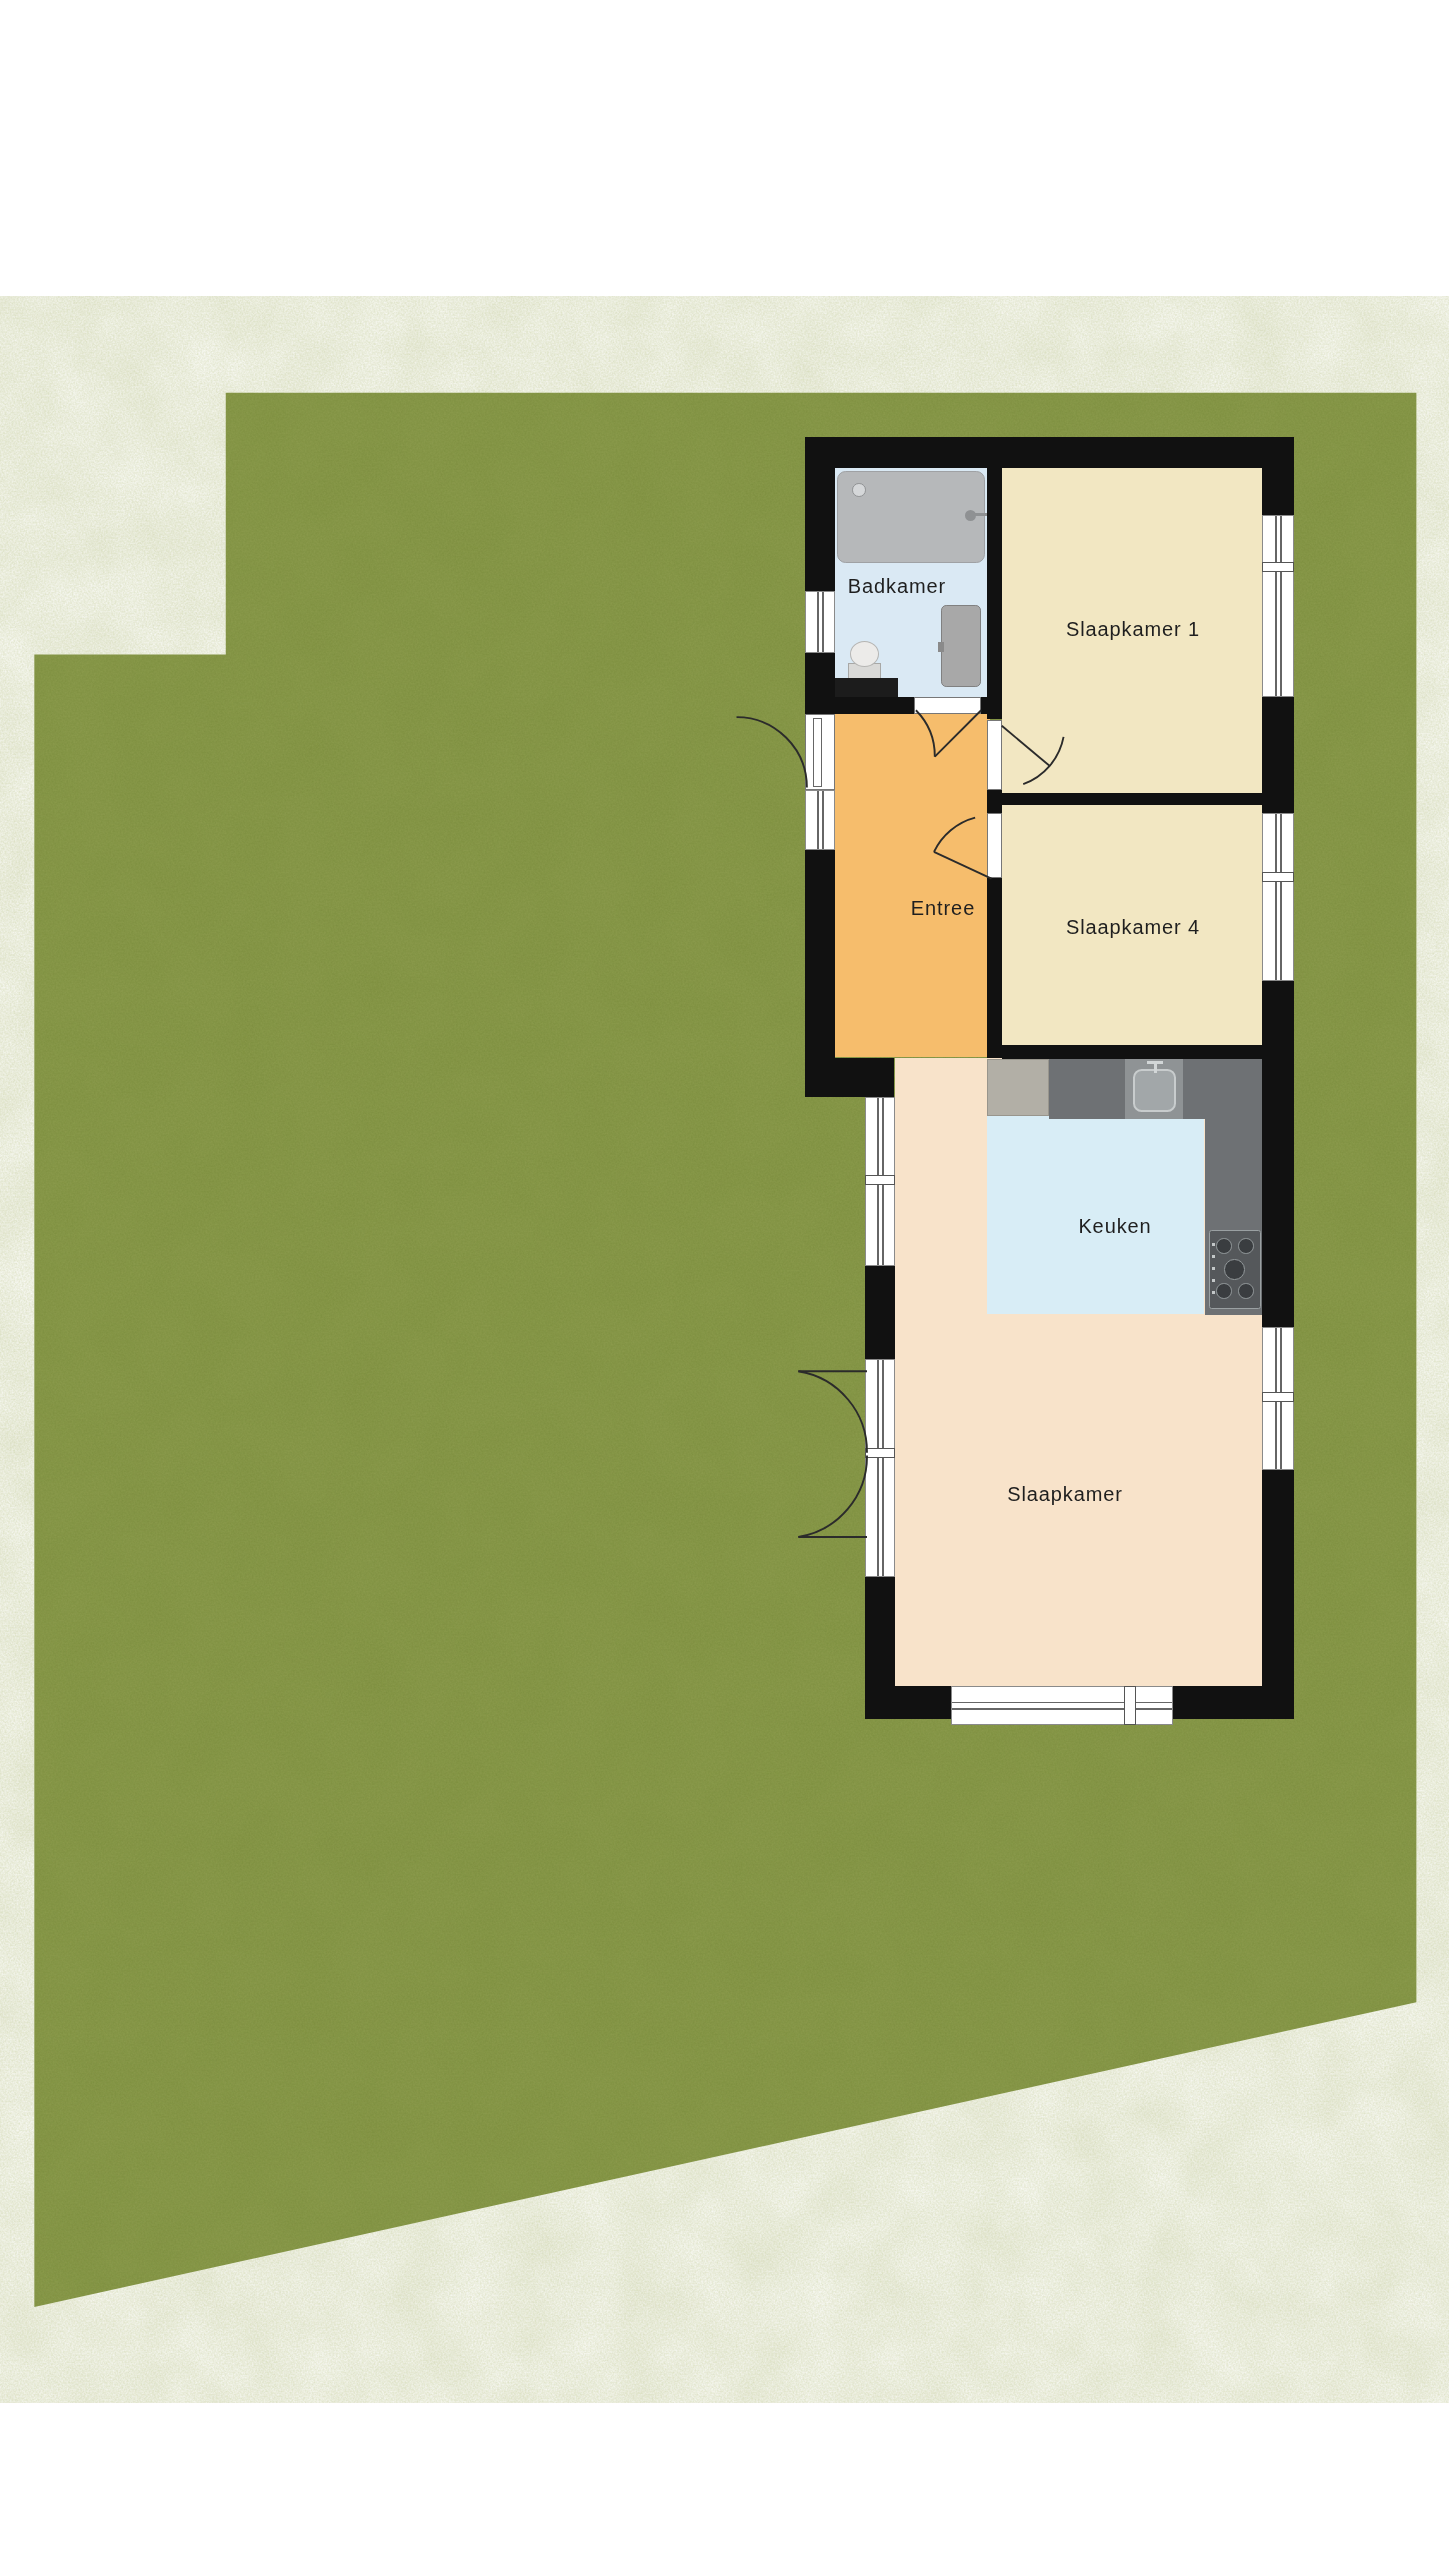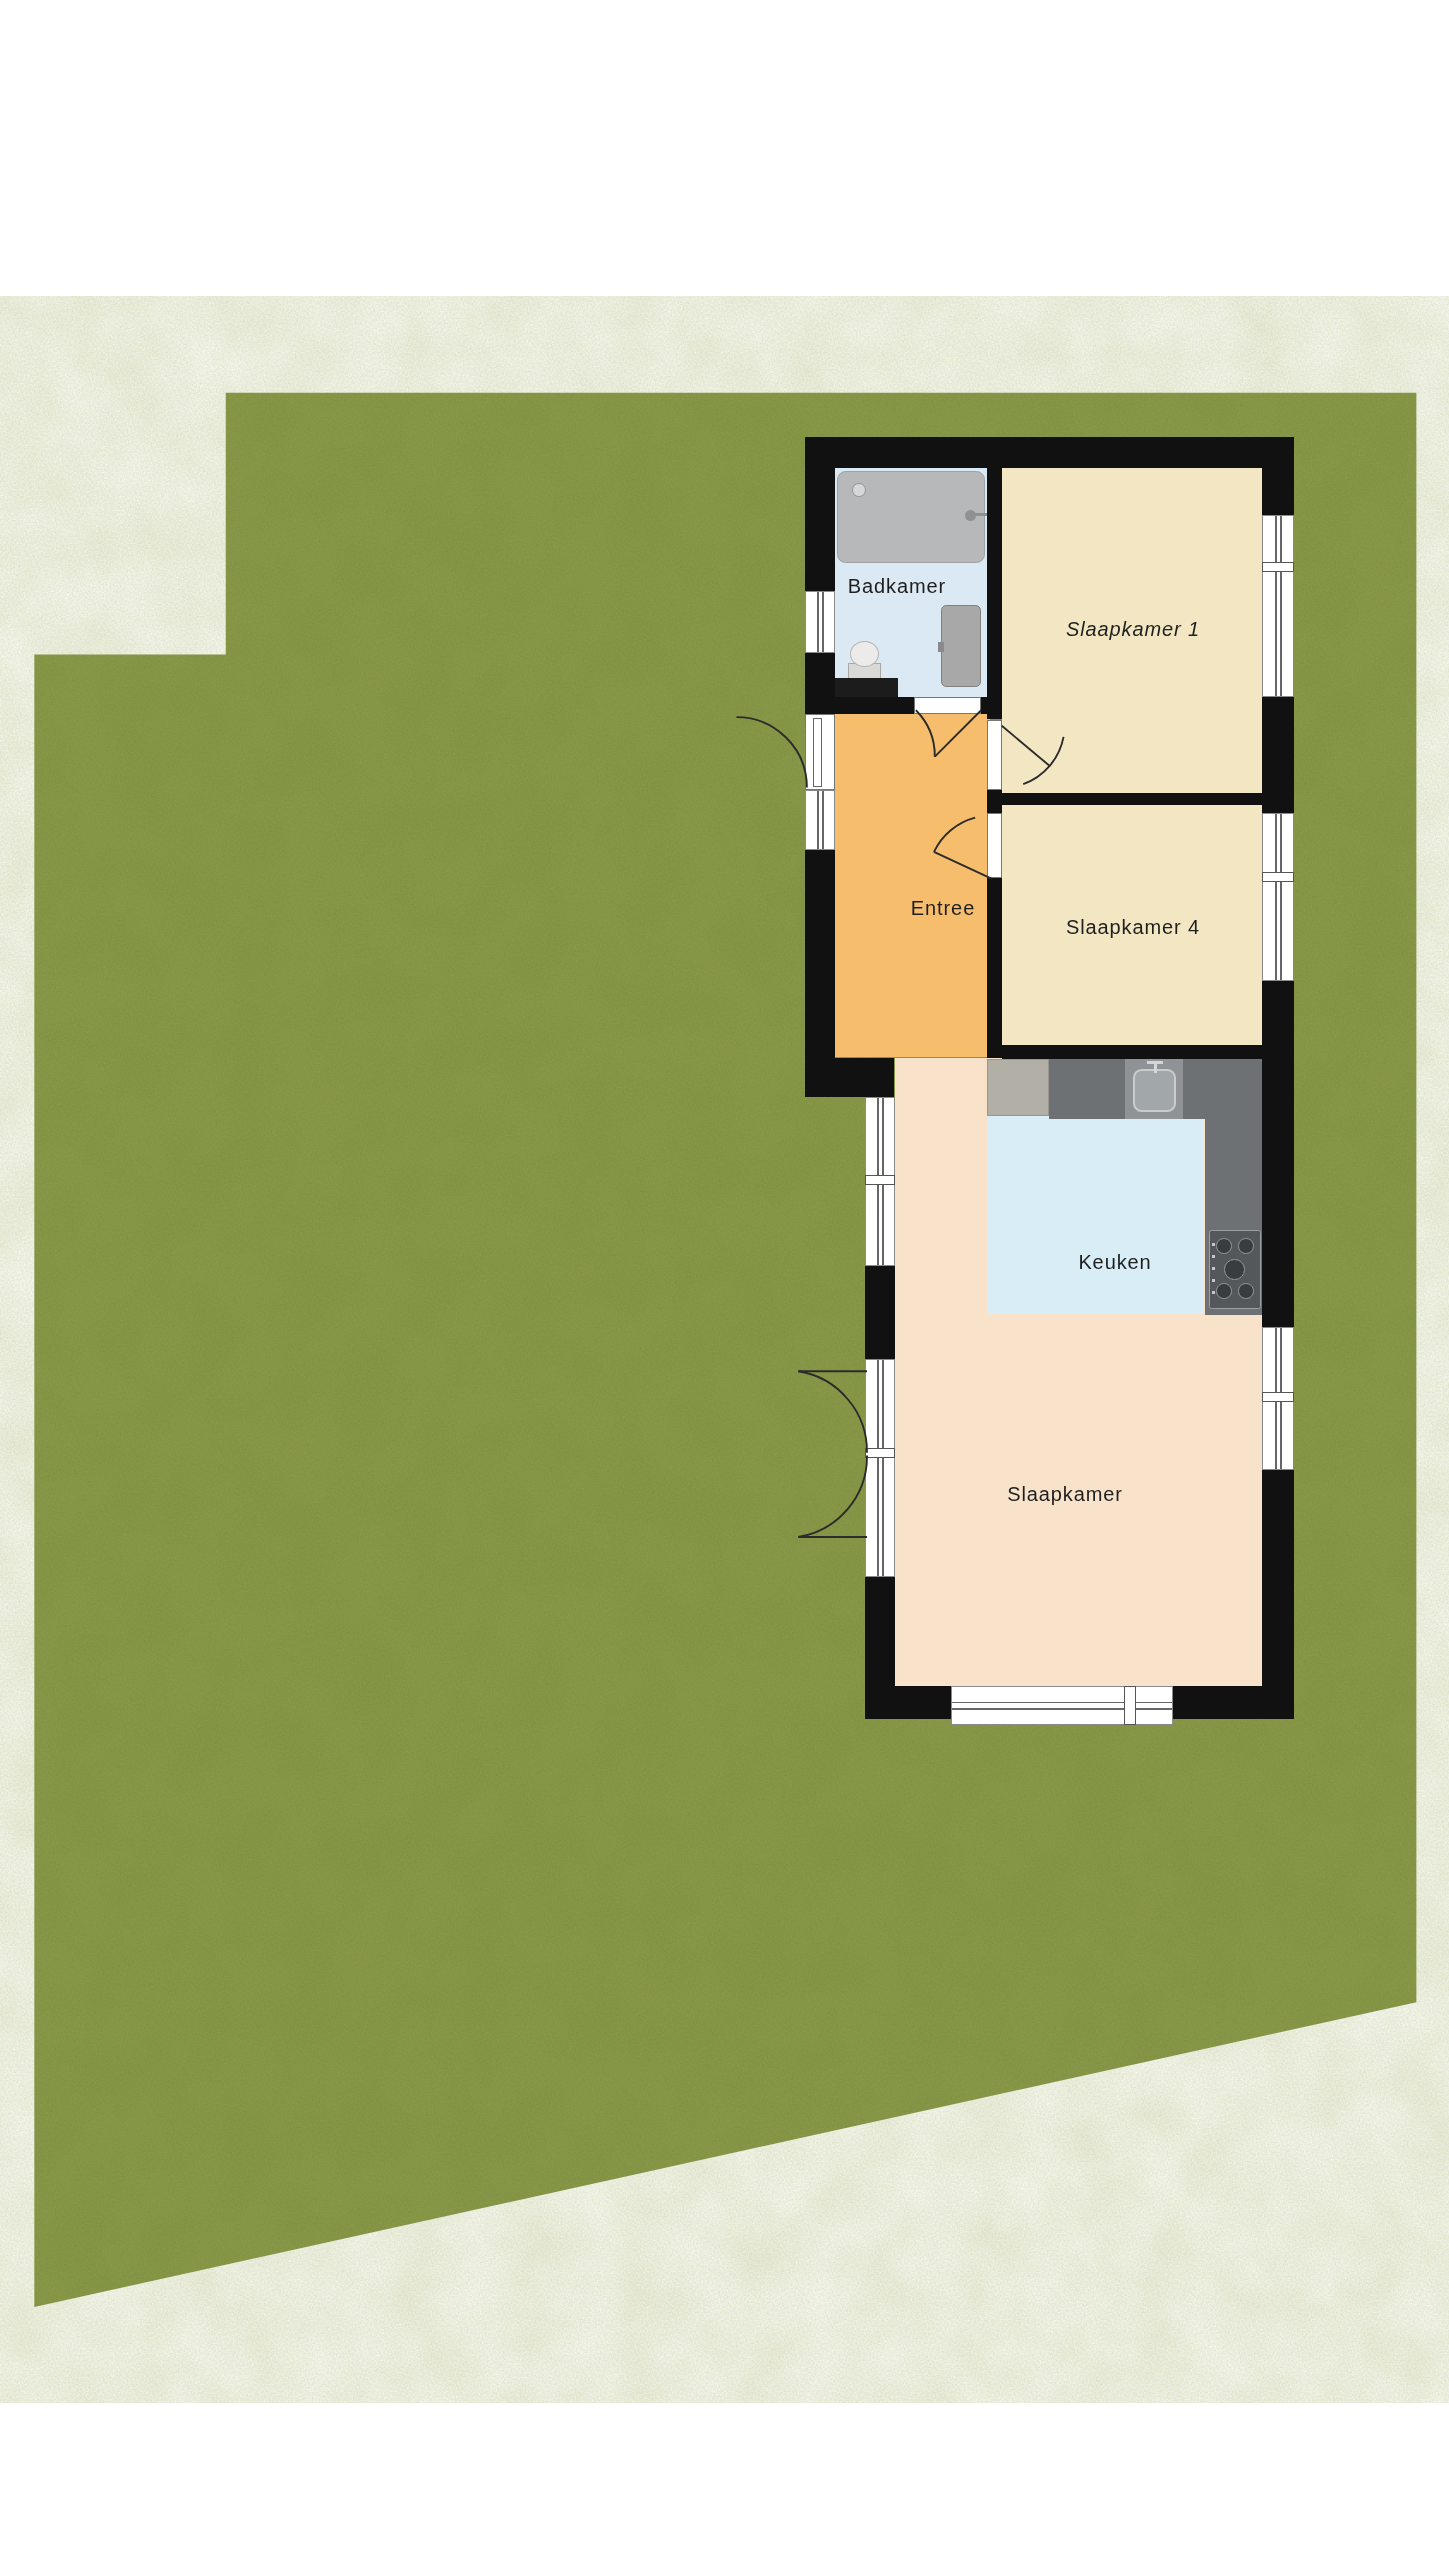--- a/index.html
+++ b/index.html
@@ -129,20 +129,20 @@
       <path d="M 1136,952 A 74,74 0 0 0 1088,992"></path>
       <path d="M 1155,1023 L 1088,992"></path>
       <path d="M 1010,1597 L 930,1597"></path>
       <path d="M 930,1597 A 95,95 0 0 1 1010,1692"></path>
       <path d="M 1010,1790 L 930,1790"></path>
       <path d="M 930,1790 A 95,95 0 0 0 1010,1695"></path>
     </g>
   </svg>
 
   <div class="room-label" style="left:897px;top:586px;">Badkamer</div>
-  <div class="room-label" style="left:1133px;top:629px;font-style:italic;">Slaapkamer 1</div>
+  <div class="room-label" style="left:1133px;top:629px;">Slaapkamer 1</div>
   <div class="room-label" style="left:1133px;top:927px;">Slaapkamer 4</div>
   <div class="room-label" style="left:943px;top:908px;">Entree</div>
-  <div class="room-label" style="left:1115px;top:1226px;margin-top:36px;">Keuken</div>
+  <div class="room-label" style="left:1115px;top:1226px;">Keuken</div>
   <div class="room-label" style="left:1065px;top:1494px;">Slaapkamer</div>
 
 </div>
 
 
 </body></html>

